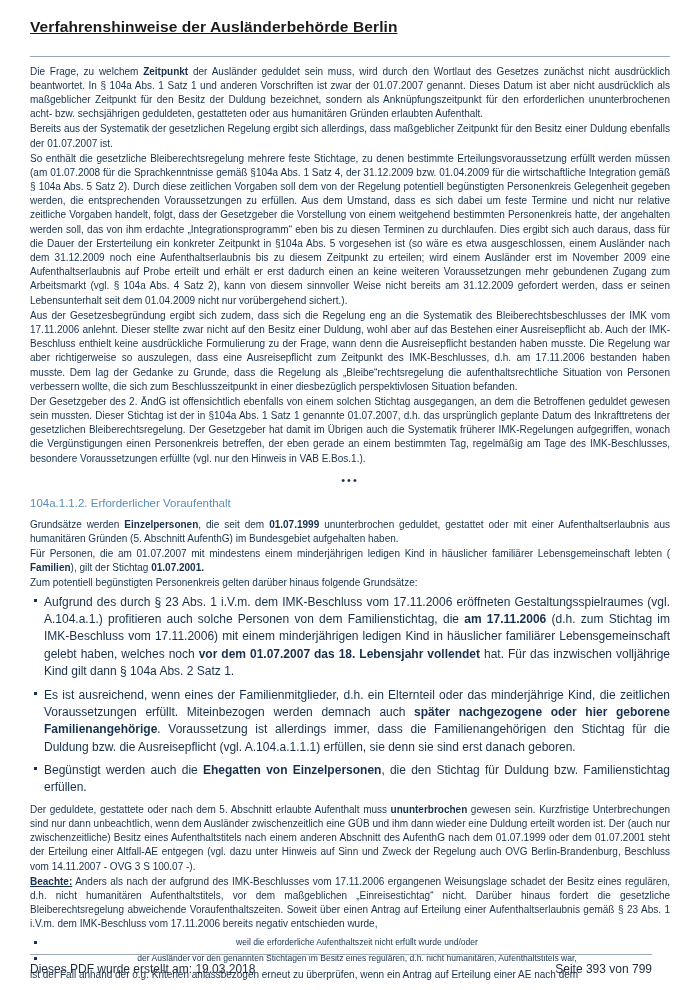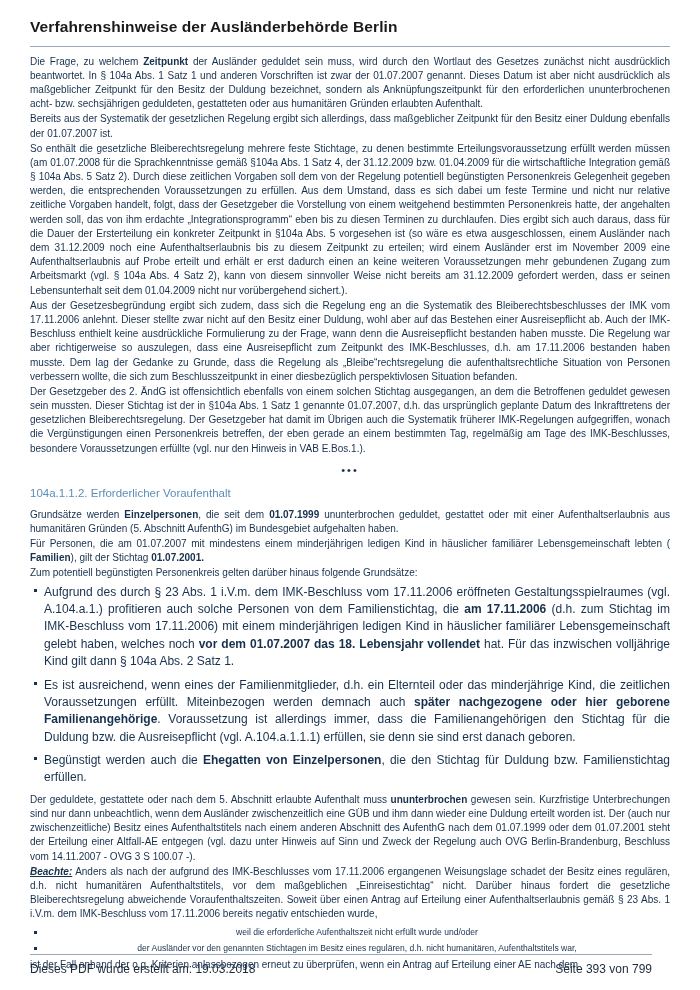--- a/index.html
+++ b/index.html
@@ -19,22 +19,23 @@
     min-height: 990px;
     box-sizing: border-box;
     padding: 18px 30px 0 30px;
     background: #ffffff;
   }
   .doc-title {
     font-size: 15.5px;
     font-weight: bold;
     color: #1a1a1a;
     letter-spacing: 0.1px;
-    margin: 0 0 9px 0;
+    margin: 0 0 19px 0;
     line-height: 1.2;
+    text-decoration: underline;
   }
   .rule {
     border: 0;
     border-top: 1px solid #9aa7b4;
     margin: 0 0 8px 0;
   }
   .body-text {
     font-size: 10px;
     line-height: 1.42;
     text-align: justify;
@@ -83,21 +84,20 @@
     top: 5px;
     width: 3px;
     height: 3px;
     background: #16304d;
   }
   b, strong {
     font-weight: bold;
   }
   .u {
     text-decoration: underline;
-    font-style: italic;
   }
   .sub-list {
     list-style: none;
     margin: 4px 0 0 0;
     padding: 0;
   }
   .sub-list li {
     position: relative;
     padding-left: 14px;
     margin-bottom: 4px;

